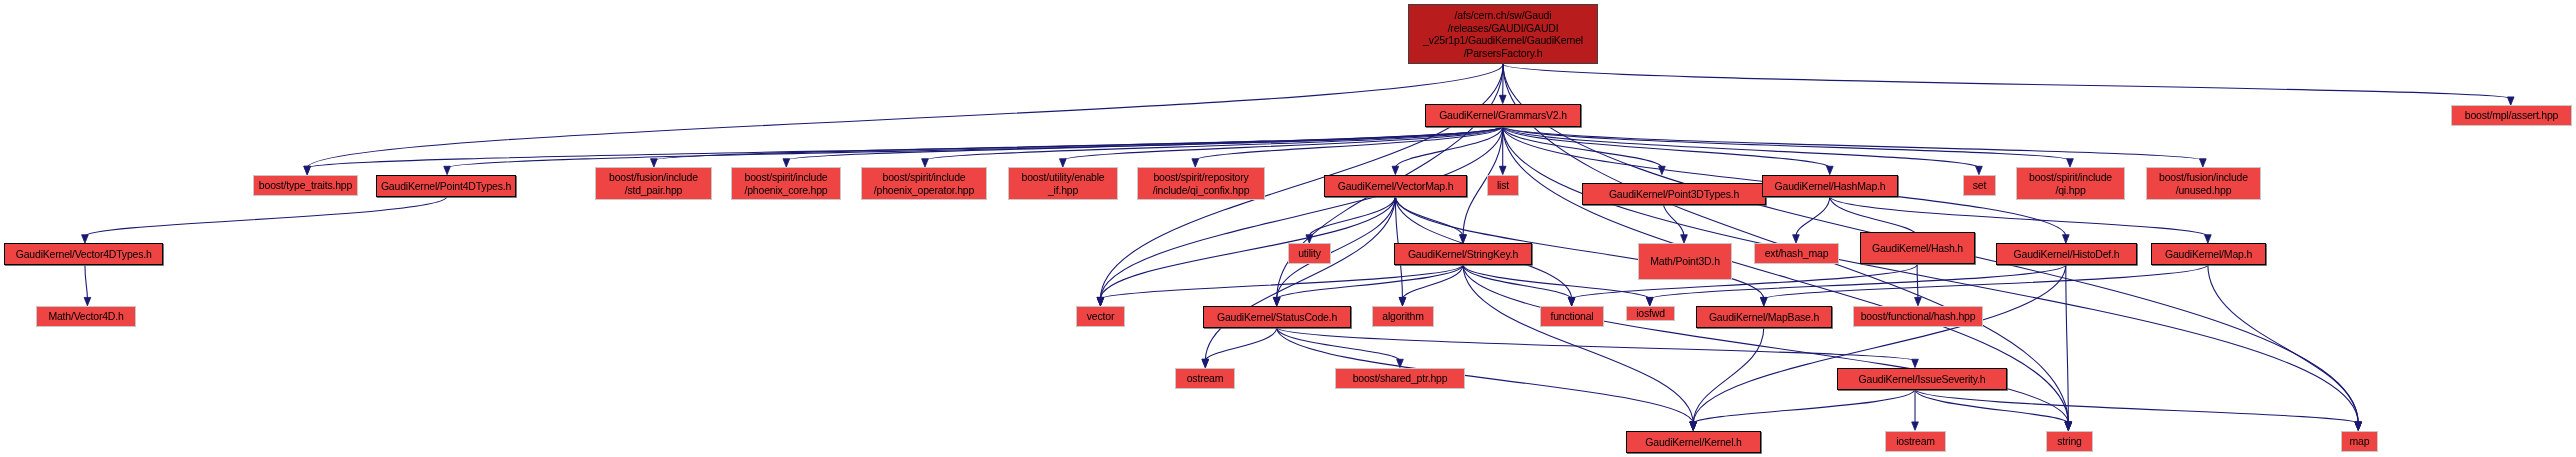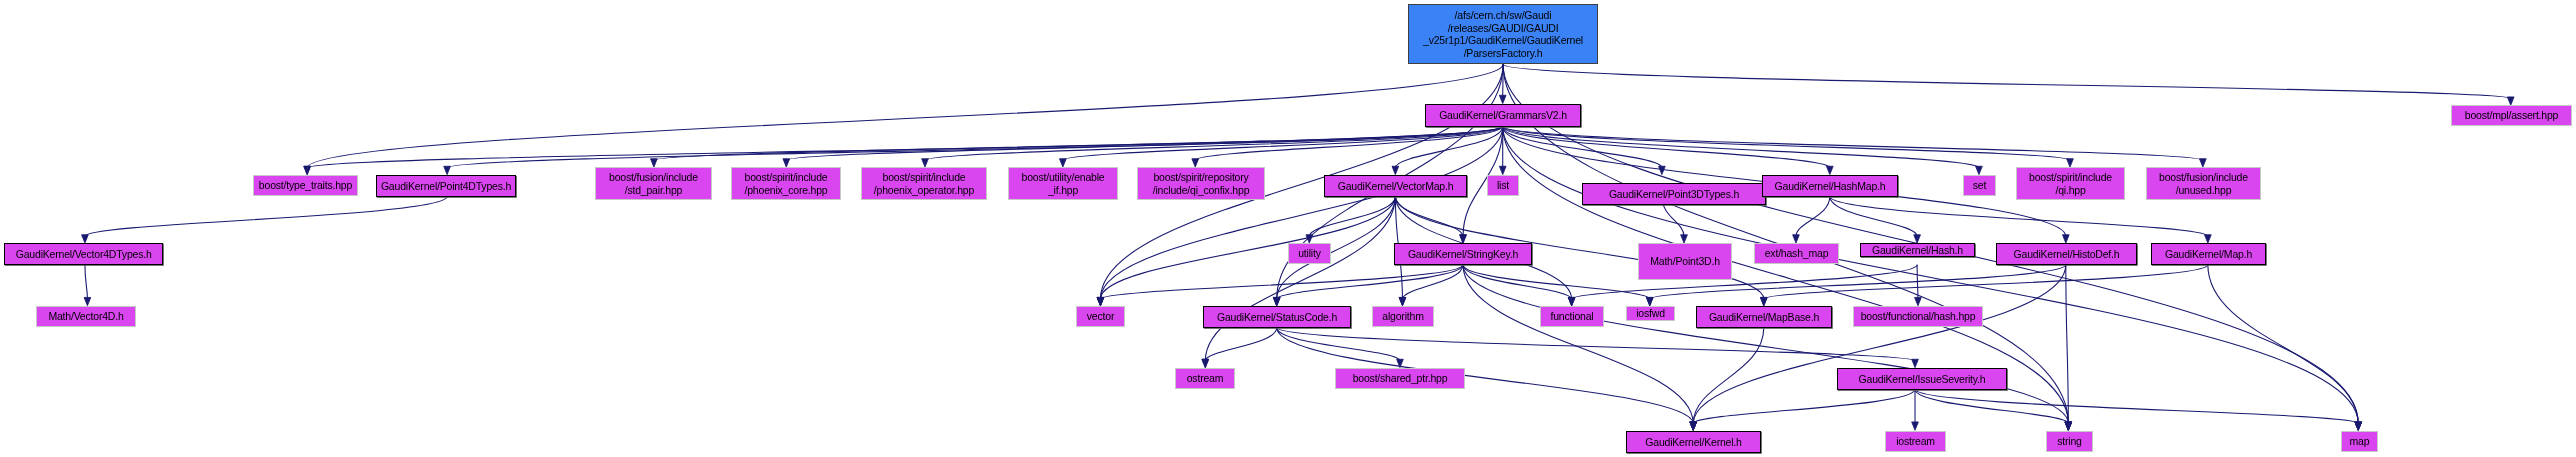--- a/index.html
+++ b/index.html
@@ -1,25 +1,25 @@
 <!DOCTYPE html>
 <html style="font-size:13.4px"><head>
 <meta charset="utf-8">
 <style>
   html, body { margin: 0; padding: 0; background: #ffffff; }
   body { width: 2576px; height: 457px; position: relative; overflow: hidden;
          font-family: "Liberation Sans", "DejaVu Sans", sans-serif; }
   #graph { position: absolute; left: 0; top: 0; width: 2576px; height: 457px; }
-  .node { position: absolute; box-sizing: border-box; background: #d946ef;
+  .node { position: absolute; box-sizing: border-box; background: #ef4444;
           display: flex; align-items: center; justify-content: center; text-align: center;
           font-size: 10.5px; line-height: 12.5px; color: #000000; white-space: pre;
           letter-spacing: -0.2px; }
   .node.internal { border: 1.3px solid #000000; box-shadow: 0.8px 0.8px 0 #555; cursor: pointer; }
   .node.external { border: 1.3px solid #c8c8c8; }
-  .node.root { background: #3b82f6; border: 1.3px solid #404040; color: #000; }
+  .node.root { background: #b91c1c; border: 1.3px solid #404040; color: #000; }
   svg path.edge { fill: none; stroke: #191970; stroke-width: 1.3; }
   svg path.arrow { fill: #191970; stroke: #191970; stroke-width: 1; }
 </style>
 </head>
 <body>
 
 <div id="graph">
   <svg id="edges" width="2576" height="457" style="position:absolute;left:0;top:0;" viewBox="0 0 3080 547">
       <path d="M1797.5,77 C1797.5,98.15 1797,102.85 1797,116" class="edge"></path>
       <path d="M1793,114 L1801,114 L1797,124 Z" class="arrow"></path>
@@ -174,21 +174,21 @@
       <div class="node external" style="left: 1963px; top: 175px; width: 33px; height: 21px;">set</div>
       <div class="node external" style="left: 2016px; top: 167px; width: 109px; height: 33px;">boost/spirit/include
 /qi.hpp</div>
       <div class="node external" style="left: 2146px; top: 167px; width: 115px; height: 33px;">boost/fusion/include
 /unused.hpp</div>
       <div class="node internal" style="left: 4.2px; top: 243px; width: 159px; height: 22px;">GaudiKernel/Vector4DTypes.h</div>
       <div class="node external" style="left: 1288px; top: 243px; width: 43px; height: 21px;">utility</div>
       <div class="node internal" style="left: 1394px; top: 243px; width: 138px; height: 22px;">GaudiKernel/StringKey.h</div>
       <div class="node external" style="left: 1638px; top: 243px; width: 94px; height: 37px;">Math/Point3D.h</div>
       <div class="node external" style="left: 1754px; top: 243px; width: 85px; height: 21px;">ext/hash_map</div>
-      <div class="node internal" style="left: 1860px; top: 243px; width: 115px; height: 14px;">GaudiKernel/Hash.h</div>
+      <div class="node internal" style="left: 1860px; top: 232px; width: 115px; height: 32px;">GaudiKernel/Hash.h</div>
       <div class="node internal" style="left: 1996px; top: 243px; width: 141px; height: 22px;">GaudiKernel/HistoDef.h</div>
       <div class="node internal" style="left: 2151px; top: 243px; width: 115px; height: 22px;">GaudiKernel/Map.h</div>
       <div class="node external" style="left: 36px; top: 306px; width: 100px; height: 21px;">Math/Vector4D.h</div>
       <div class="node external" style="left: 1076px; top: 306px; width: 49px; height: 21px;">vector</div>
       <div class="node internal" style="left: 1203px; top: 306px; width: 148px; height: 22px;">GaudiKernel/StatusCode.h</div>
       <div class="node external" style="left: 1372px; top: 306px; width: 62px; height: 21px;">algorithm</div>
       <div class="node external" style="left: 1540px; top: 306px; width: 64px; height: 21px;">functional</div>
       <div class="node external" style="left: 1626px; top: 306px; width: 49px; height: 15px;">iosfwd</div>
       <div class="node internal" style="left: 1696px; top: 306px; width: 136px; height: 22px;">GaudiKernel/MapBase.h</div>
       <div class="node external" style="left: 1853px; top: 306px; width: 130px; height: 21px;">boost/functional/hash.hpp</div>

